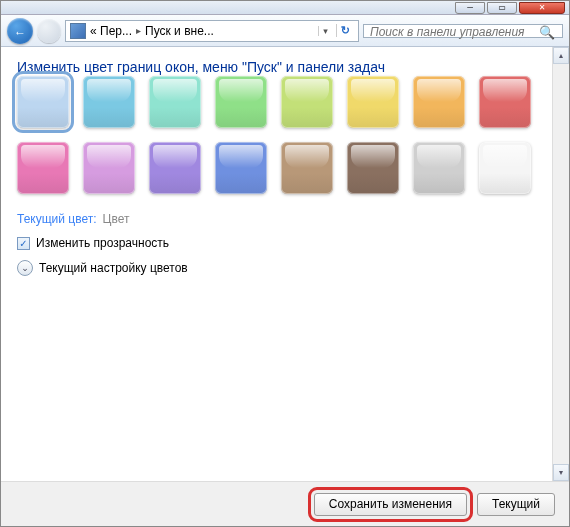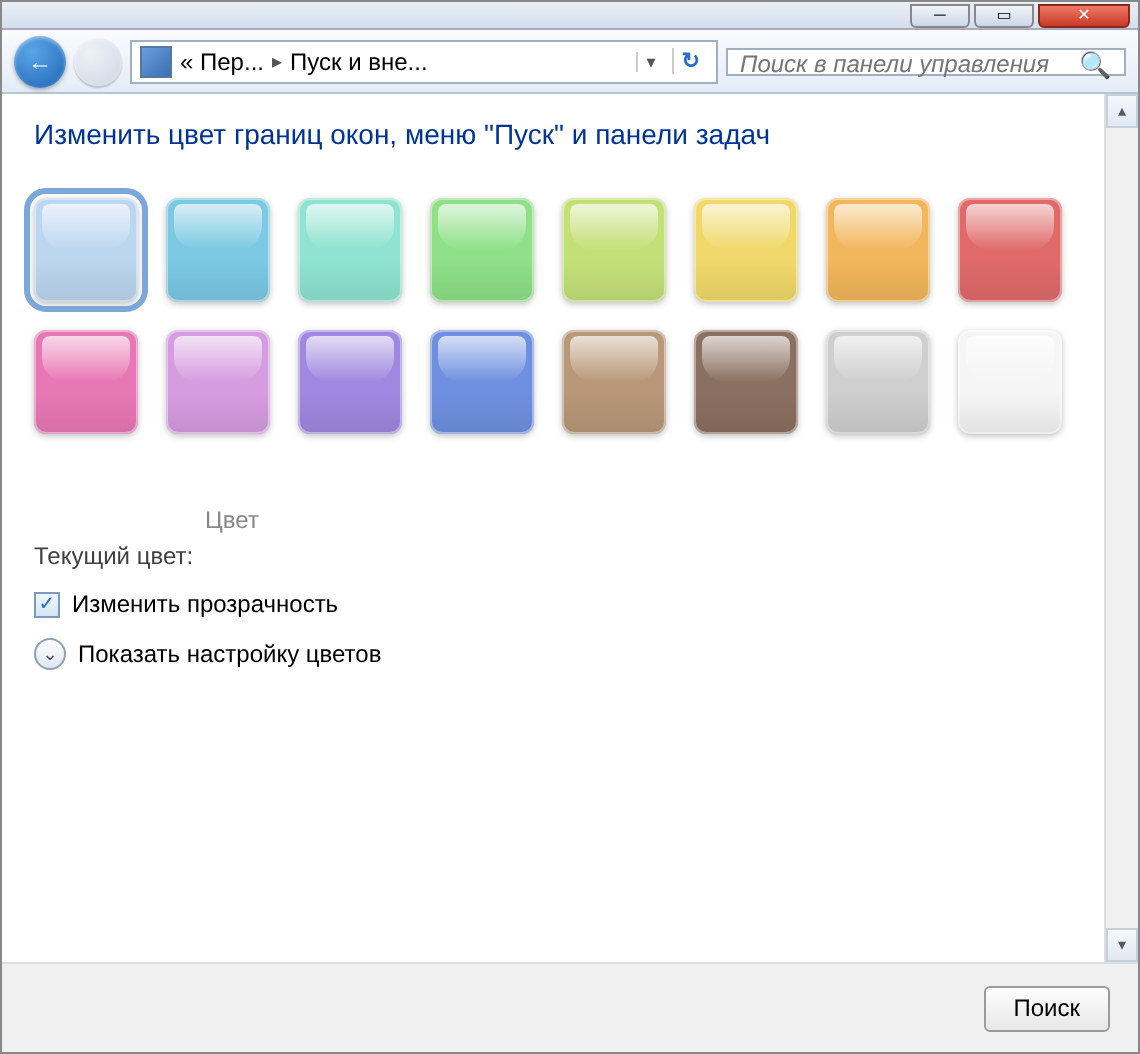--- a/index.html
+++ b/index.html
@@ -99,21 +99,21 @@
   background:#f0f0f0;
   border-left:1px solid #ddd;
   display:flex; flex-direction:column;
 }
 .sb-btn { height:17px; background:linear-gradient(to bottom,#f5f8fc,#e0e8f1); border:1px solid #c5d0dd; display:flex;align-items:center;justify-content:center; font-size:8px; color:#556; }
 .sb-track { flex:1; }
 .heading {
   color:#003399;
   font-size: 14px;
   font-weight: normal;
-  margin-bottom: 24px;
+  margin-bottom: 1px;
 }
 .swatch-grid {
   display: flex;
   flex-wrap: wrap;
   gap: 14px;
   margin-bottom: 18px;
   max-width: 520px;
 }
 .swatch {
   width: 52px; height: 52px;
@@ -126,21 +126,21 @@
   content:'';
   position:absolute; left:4px; top:3px; right:4px; height:45%;
   background: linear-gradient(to bottom, rgba(255,255,255,.7), rgba(255,255,255,0));
   border-radius:4px 4px 12px 12px;
 }
 .swatch.selected {
   outline: 3px solid #7ba8d9;
   outline-offset: 2px;
 }
 .row { margin: 10px 0; display:flex; align-items:center; gap:6px; }
-.label-dim { color:#404040;margin-top:36px; }
+.label-dim { color:#3b82f6; }
 .label-val { color:#888; }
 .checkbox-box {
   width:13px;height:13px;border:1px solid #7a9ac2;
   background:linear-gradient(to bottom,#eef5fc,#d6e6f5);
   display:flex;align-items:center;justify-content:center;
   font-size:10px; color:#2a6ec9;
 }
 .slider-row { display:flex; align-items:center; gap:10px; margin:12px 0 18px 0; }
 .slider-track {
   width: 280px; height:3px;
@@ -242,19 +242,20 @@
   </div>
 
   <div class="row">
     <div class="checkbox-box">✓</div>
     <span>Изменить прозрачность</span>
   </div>
 
 
   <div class="row">
     <div class="expander">⌄</div>
-    <span>Показать настройку цветов</span>
+    <span>Текущий настройку цветов</span>
   </div>
 </div>
 
 <div class="bottom-bar">
-  <div class="btn">Поиск</div>
+  <div class="btn primary-highlight">Сохранить изменения</div>
+  <div class="btn">Текущий</div>
 </div>
 
 </body></html>

